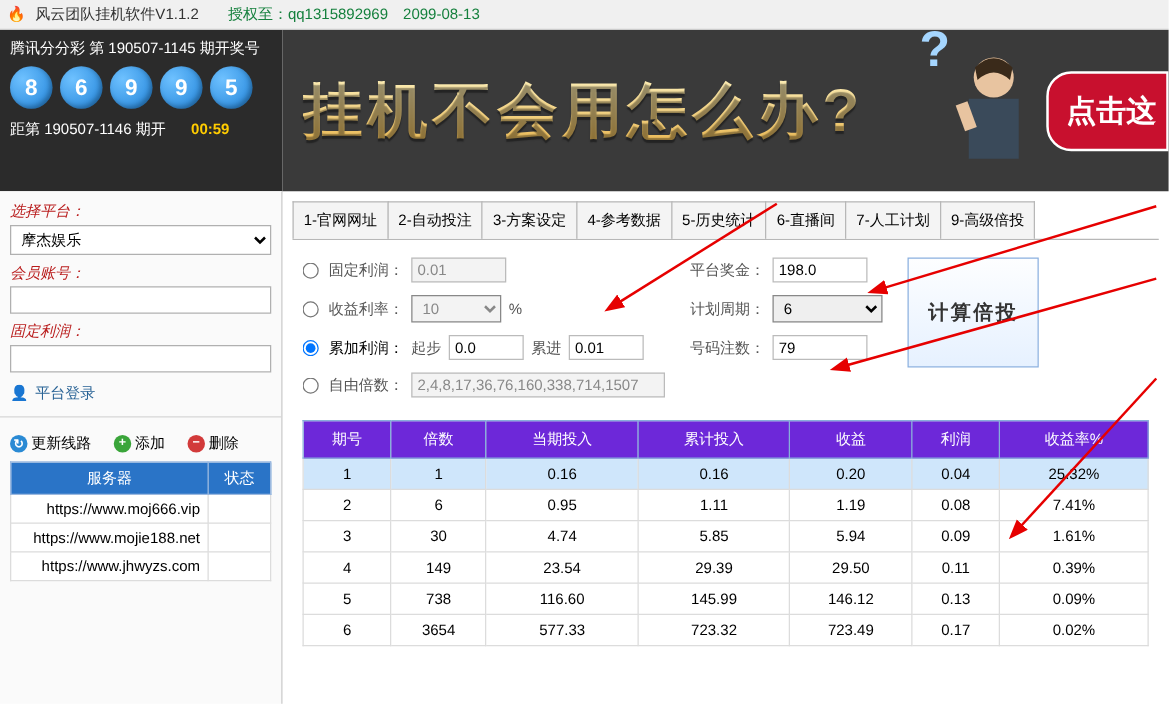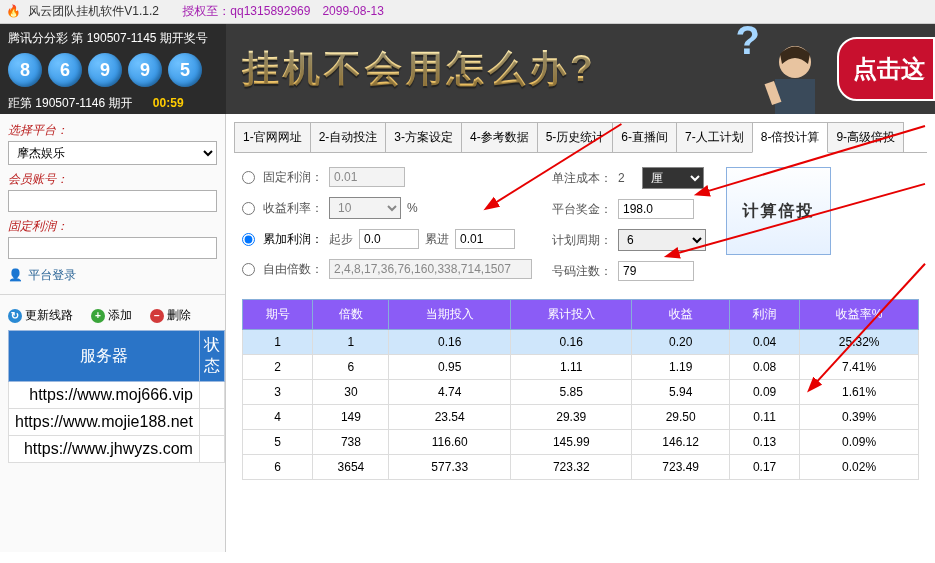--- a/index.html
+++ b/index.html
@@ -1,51 +1,51 @@
 <!DOCTYPE html>
 <html><head>
 <meta charset="utf-8">
 <style>
 * { margin: 0; padding: 0; box-sizing: border-box; font-family: "Microsoft YaHei", sans-serif; }
 body { background: #fff; width: 935px; height: 563px; overflow: hidden; font-size: 12px; }
 
 .titlebar { background: #f0f0f0; padding: 3px 6px; border-bottom: 1px solid #ccc; font-size: 12px; }
 .titlebar .flame { color: #d00; margin-right: 4px; }
 .titlebar .ver { color: #333; }
-.titlebar .auth { color: #a21caf; margin-left: 20px; }
-
-.banner-row { display: flex; height: 90px; }
+.titlebar .auth { color: #15803d; margin-left: 20px; }
+
+.banner-row { display: flex; height: 129px; }
 .lottery-box { width: 226px; background: #2b2b2b; color: #fff; padding: 6px 8px; }
 .lottery-title { font-size: 12px; margin-bottom: 6px; }
 .balls { display: flex; gap: 6px; margin-bottom: 8px; }
 .ball { width: 34px; height: 34px; border-radius: 50%; background: radial-gradient(circle at 30% 30%, #6ec1ff, #1e81d8); display: flex; align-items: center; justify-content: center; font-size: 18px; font-weight: bold; color: #fff; box-shadow: inset -2px -2px 4px rgba(0,0,0,.3); }
 .next-draw { font-size: 12px; }
 .next-draw .timer { color: #ffcc00; font-weight: bold; margin-left: 17px; }
 
 .banner { flex: 1; background: #3a3a3a; position: relative; overflow: hidden; display: flex; align-items: center; }
-.banner-text { font-size: 37px; font-weight: bold; background: linear-gradient(180deg, #fff4c1, #e8b34a); -webkit-background-clip: text; background-clip: text; color: transparent; margin-left: 16px; letter-spacing: 4px; text-shadow: 0 2px 1px rgba(0,0,0,.4); }
+.banner-text { font-size: 48px; font-weight: bold; background: linear-gradient(180deg, #fff4c1, #e8b34a); -webkit-background-clip: text; background-clip: text; color: transparent; margin-left: 16px; letter-spacing: 4px; text-shadow: 0 2px 1px rgba(0,0,0,.4); }
 .banner .qmark { color: #a5d6ff; font-size: 40px; font-weight: bold; position: absolute; right: 175px; top: -6px; }
 .banner .person { position: absolute; right: 105px; top: 10px; width: 70px; height: 95px; }
 .banner .cta { position: absolute; right: 0; top: 50%; transform: translateY(-50%); background: #c8102e; color: #fff; font-size: 24px; font-weight: bold; padding: 14px 8px 14px 14px; border-radius: 20px 0 0 20px; border: 2px solid #fff; }
 
 .main { display: flex; height: calc(563px - 20px - 105px); }
 .sidebar { width: 226px; border-right: 1px solid #ccc; padding: 8px; background: #fafafa; }
 .field { margin-bottom: 6px; }
 .field label { display: block; font-size: 12px; margin-bottom: 2px; color: #b91c1c; font-style: italic; }
 .field select, .field input { width: 100%; border: 1px solid #b0b0b0; padding: 3px 4px; font-size: 12px; background: #fff; }
 .login-row { margin-top: 8px; color: #2a6496; font-size: 12px; }
 .login-row .usericon { color: #4a90d9; margin-right: 2px; }
 .divider { border-top: 1px solid #d6d6d6; margin: 10px -8px; }
 .route-btns { display: flex; gap: 18px; padding: 2px 0 6px; font-size: 12px; }
 .rb { display: flex; align-items: center; gap: 3px; cursor: pointer; }
 .iconc { width: 14px; height: 14px; border-radius: 50%; display: inline-flex; align-items: center; justify-content: center; color: #fff; font-size: 10px; font-weight: bold; }
 .ic-blue { background: #2a8ad4; }
 .ic-green { background: #3aa53a; }
 .ic-red { background: #d23a3a; }
-.srv-table { width: 100%; border-collapse: collapse; font-size: 16px; }
+.srv-table { width: 100%; border-collapse: collapse; font-size: 12px; }
 .srv-table th { background: #2a74c7; color: #fff; padding: 4px; border: 1px solid #9cb9df; font-weight: normal; }
 .srv-table td { border: 1px solid #dcdcdc; padding: 4px 6px; background: #fff; text-align: right; }
 
 .content { flex: 1; padding: 8px; position: relative; }
 .tabs { display: flex; border-bottom: 1px solid #b7b7b7; }
 .tab { border: 1px solid #b7b7b7; border-bottom: none; padding: 6px 8px; margin-right: -1px; background: #f4f4f4; font-size: 12px; cursor: pointer; white-space: nowrap; }
 .tab.active { background: #fff; border-bottom: 1px solid #fff; margin-bottom: -1px; }
 
 .panel { padding: 14px 8px; }
 .form-area { display: flex; gap: 20px; }
@@ -56,21 +56,21 @@
 .opt-row .w60 { width: 60px; }
 .opt-row .w88 { width: 76px; }
 .opt-row .w200 { width: 203px; }
 .opt-row .sel { border: 1px solid #888; padding: 2px 4px; font-size: 12px; }
 .opt-row .disabled { background: #f3f3f3; color: #888; }
 .right-opts { flex: 0 0 auto; }
 .calc-btn { width: 105px; height: 88px; border: 1px solid #8ab0e0; background: linear-gradient(180deg, #fdfeff, #e6f1ff); font-size: 16px; font-weight: bold; color: #333; cursor: pointer; letter-spacing: 2px; }
 
 .rtable-wrap { margin-top: 8px; }
 .rtable { width: 100%; border-collapse: collapse; font-size: 12px; }
-.rtable th { background: #8b5cf6; color: #fff; padding: 6px 4px; border: 1px solid #87aed9; font-weight: normal; }
+.rtable th { background: #6d28d9; color: #fff; padding: 6px 4px; border: 1px solid #87aed9; font-weight: normal; }
 .rtable td { border: 1px solid #dcdcdc; padding: 5px 4px; text-align: center; }
 .rtable tbody tr:first-child { background: #cfe6fb; }
 
 .arrows { position: absolute; inset: 0; pointer-events: none; }
 </style>
 </head>
 <body>
 
 <div class="titlebar">
   <span class="flame">🔥</span>
@@ -165,21 +165,20 @@
 
   <div class="content">
     <div class="tabs" id="tabs">
         <div class="tab">1-官网网址</div>
         <div class="tab">2-自动投注</div>
         <div class="tab">3-方案设定</div>
         <div class="tab">4-参考数据</div>
         <div class="tab">5-历史统计</div>
         <div class="tab">6-直播间</div>
         <div class="tab">7-人工计划</div>
-        <div class="tab active">8-倍投计算</div>
         <div class="tab">9-高级倍投</div>
       </div>
 
     <div class="panel">
       <div class="form-area">
         <div class="left-opts">
           <div class="opt-row">
             <input type="radio" name="pr" style="">
             <span>固定利润：</span>
             <input class="tinput w88 disabled" value="0.01" style="">
@@ -199,25 +198,20 @@
             <input class="tinput w60" value="0.01" style="">
           </div>
           <div class="opt-row">
             <input type="radio" name="pr" style="">
             <span>自由倍数：</span>
             <input class="tinput w200 disabled" value="2,4,8,17,36,76,160,338,714,1507" style="">
           </div>
         </div>
 
         <div class="right-opts">
-          <div class="opt-row">
-            <span>单注成本：</span>
-            <span style="width:18px">2</span>
-            <select class="sel" style="width:62px;background:#333;color:#fff"><option>厘</option></select>
-          </div>
           <div class="opt-row">
             <span>平台奖金：</span>
             <input class="tinput w88" value="198.0" style="">
           </div>
           <div class="opt-row">
             <span>计划周期：</span>
             <select class="sel" style="width:88px"><option>6</option></select>
           </div>
           <div class="opt-row">
             <span>号码注数：</span>

